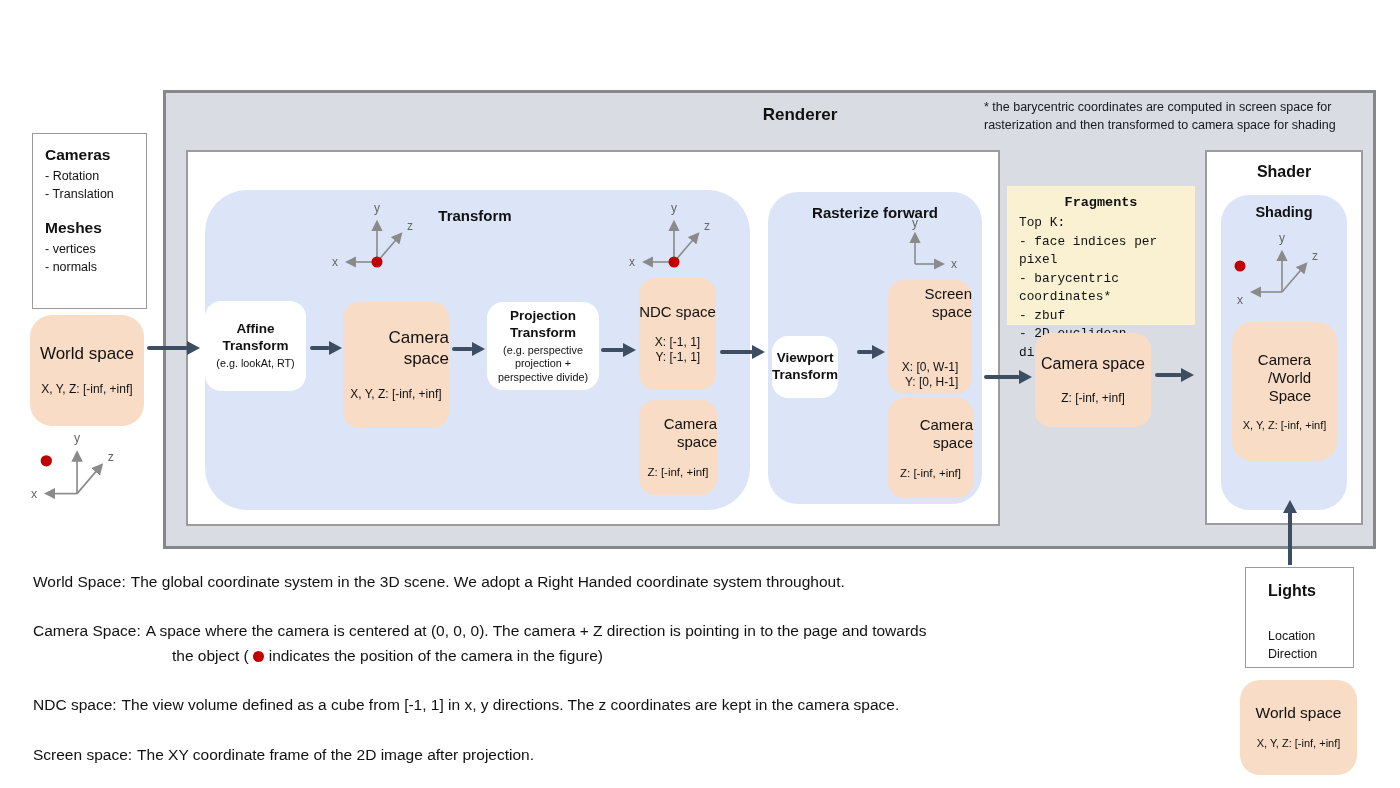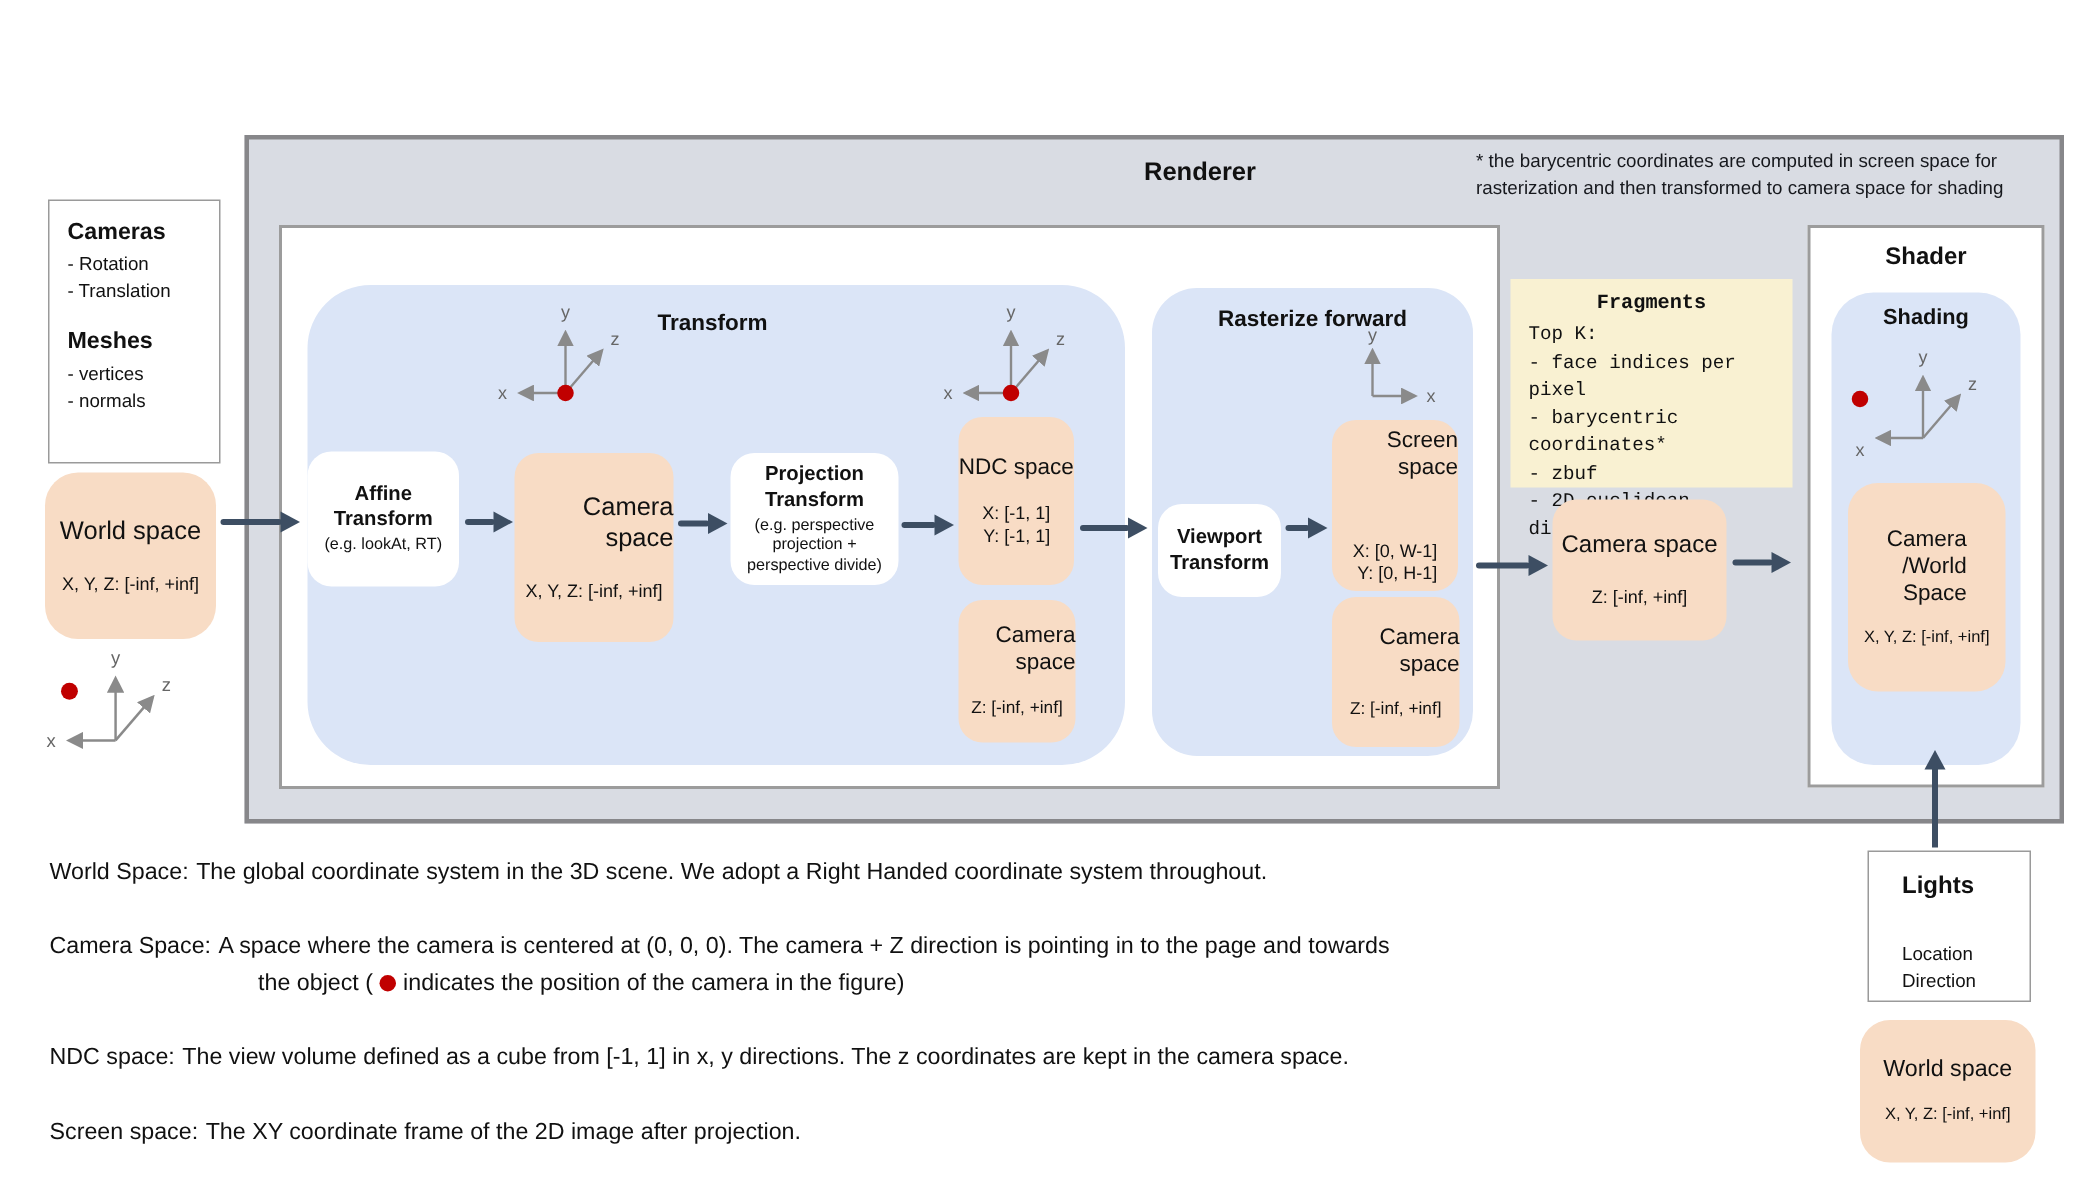--- a/index.html
+++ b/index.html
@@ -138,21 +138,21 @@
         <marker id="ah3" viewBox="0 0 10 10" refX="8" refY="5" markerWidth="7" markerHeight="7" orient="auto-start-reverse">
       <path d="M0,0 L10,5 L0,10 z" fill="#8a8a8a"></path>
         </marker>
       </defs>
     <line x1="17" y1="46" x2="17" y2="16" stroke="#8a8a8a" stroke-width="1.6" marker-end="url(#ah3)"></line>
     <line x1="17" y1="46" x2="45" y2="46" stroke="#8a8a8a" stroke-width="1.6" marker-end="url(#ah3)"></line>
     <text x="14" y="9">y</text>
     <text x="53" y="50">x</text>
   </svg>
 
-  <div class="abs box-white rounded-sm tbox" style="left:772px;top:336px;width:82px;height:62px;">
+  <div class="abs box-white rounded-sm tbox" style="left:772px;top:336px;width:66px;height:62px;">
     <div class="tbox-title">Viewport Transform</div>
   </div>
 
   <div class="abs box-orange rounded-sm space-box gap14" style="left:888px;top:280px;width:84px;height:114px;gap:39px;">
     <div class="sp-title">Screen space</div>
     <div class="sp-range multiline" style="font-size:12px;">X: [0, W-1]
 Y: [0,  H-1]</div>
   </div>
 
   <div class="abs box-orange rounded-sm space-box gap14" style="left:888px;top:398px;width:85px;height:100px;">

